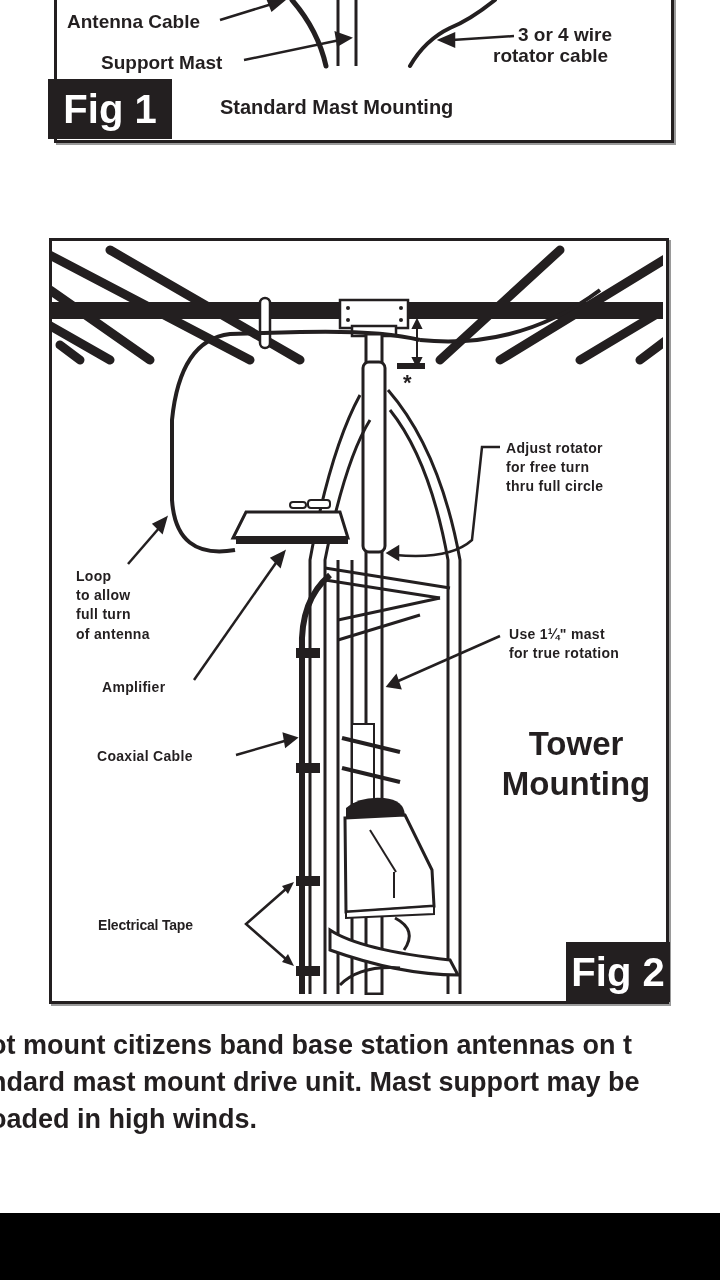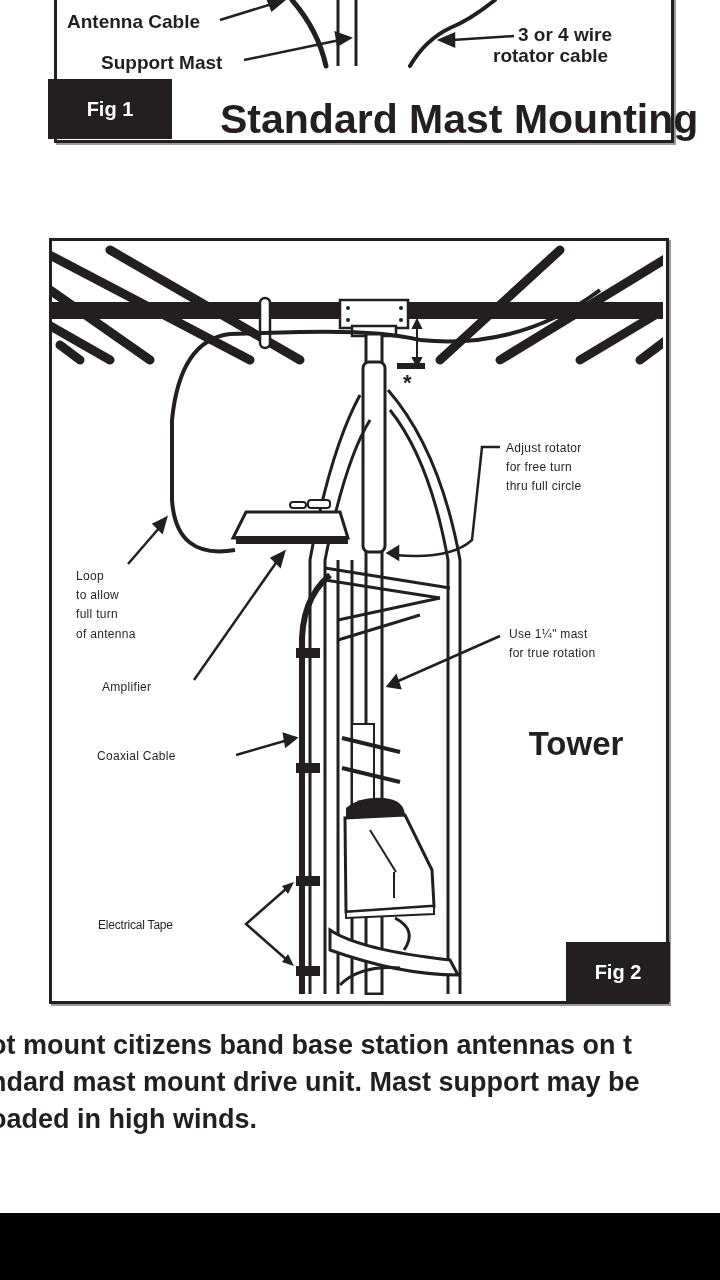--- a/index.html
+++ b/index.html
@@ -3,32 +3,32 @@
   <meta charset="utf-8">
   <style>
     html, body { margin: 0; padding: 0; }
     body {
       width: 720px; height: 1280px; overflow: hidden;
       background: #ffffff; position: relative;
       font-family: "Liberation Sans", sans-serif; color: #231f20;
     }
     .abs { position: absolute; }
     .lbl { font-weight: bold; font-size: 19px; line-height: 20px; color: #231f20; white-space: nowrap; }
-    .lbl-sm { font-weight: normal; font-size: 12px; line-height: 20px; color: #231f20; white-space: nowrap; letter-spacing: 0.3px; }
+    .lbl-sm { font-weight: bold; font-size: 14px; line-height: 20px; color: #231f20; white-space: nowrap; letter-spacing: 0.3px; }
     #fig1-frame {
       left: 54px; top: -6px; width: 614px; height: 146px;
       border: 3px solid #231f20; border-top: none;
       box-shadow: 2px 2px 0 #9a9a9a;
     }
     .fig-badge {
       background: #231f20; color: #ffffff; font-weight: bold;
-      font-size: 20px; display: flex; align-items: center; justify-content: center;
+      font-size: 40px; display: flex; align-items: center; justify-content: center;
     }
     #fig1-badge { left: 48px; top: 79px; width: 124px; height: 60px; }
-    #fig1-title { left: 220px; top: 96px; font-size: 41px; font-weight: bold; color: #231f20; white-space: nowrap; }
+    #fig1-title { left: 220px; top: 96px; font-size: 20px; font-weight: bold; color: #231f20; white-space: nowrap; }
     #mount-note {
       left: 50px; top: 155px; width: 640px;
       font-size: 22px; font-weight: bold; font-style: italic; line-height: 29px; color: #231f20;
     }
     #fig2-frame {
       left: 49px; top: 238px; width: 614px; height: 760px;
       border: 3px solid #231f20; box-shadow: 2px 2px 0 #9a9a9a;
     }
     #fig2-badge { left: 566px; top: 942px; width: 104px; height: 60px; }
     #tower-title {
@@ -224,20 +224,21 @@
 
 <div class="abs lbl-sm" style="left:509px; top:624px;">Use 1¼" mast</div>
 <div class="abs lbl-sm" style="left:509px; top:643px;">for true rotation</div>
 
 <div class="abs lbl-sm" style="left:102px; top:677px;">Amplifier</div>
 <div class="abs lbl-sm" style="left:97px; top:746px;">Coaxial Cable</div>
 <div class="abs lbl-sm" style="left:98px; top:915px; letter-spacing:-0.2px;">Electrical Tape</div>
 
 <div id="tower-title" class="abs">
   <div>Tower</div>
+  <div>Mounting</div>
 </div>
 
 <div id="fig2-badge" class="abs fig-badge">Fig 2</div>
 
 <div id="warning" class="abs">
   <div>ot mount citizens band base station antennas on t</div>
   <div>ndard mast mount drive unit. Mast support may be</div>
   <div>oaded in high winds.</div>
 </div>
 

